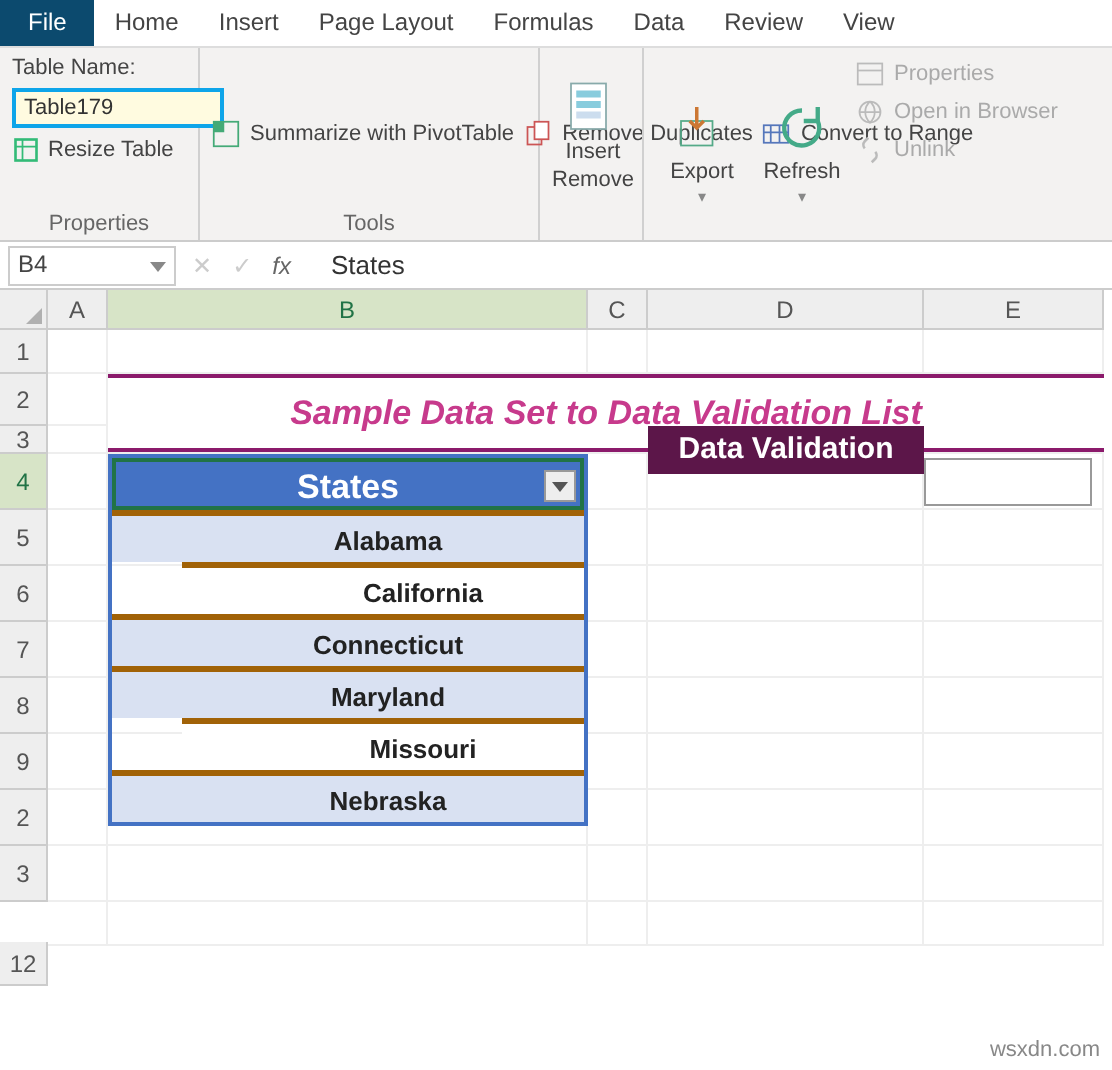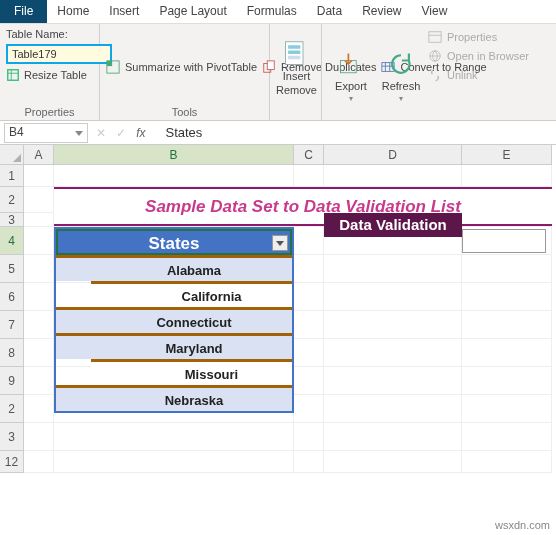--- a/index.html
+++ b/index.html
@@ -218,21 +218,21 @@
       <div class="rowhdr" style="height: 26px; line-height: 26px;">2</div>
       <div class="rowhdr" style="height: 14px; line-height: 14px;">3</div>
       <div class="rowhdr active" style="height: 28px; line-height: 28px;">4</div>
       <div class="rowhdr" style="height: 28px; line-height: 28px;">5</div>
       <div class="rowhdr" style="height: 28px; line-height: 28px;">6</div>
       <div class="rowhdr" style="height: 28px; line-height: 28px;">7</div>
       <div class="rowhdr" style="height: 28px; line-height: 28px;">8</div>
       <div class="rowhdr" style="height: 28px; line-height: 28px;">9</div>
       <div class="rowhdr" style="height: 28px; line-height: 28px;">2</div>
       <div class="rowhdr" style="height: 28px; line-height: 28px;">3</div>
-      <div class="rowhdr" style="height: 22px; line-height: 22px;">12</div>
+      <div class="rowhdr" style="height: 22px; line-height: 22px; margin-top: 20px;">12</div>
     </div>
     <div class="cells">
       <div class="cell" style="left: 0px; top: 0px; width: 30px; height: 22px;"></div>
       <div class="cell" style="left: 30px; top: 0px; width: 240px; height: 22px;"></div>
       <div class="cell" style="left: 270px; top: 0px; width: 30px; height: 22px;"></div>
       <div class="cell" style="left: 300px; top: 0px; width: 138px; height: 22px;"></div>
       <div class="cell" style="left: 438px; top: 0px; width: 90px; height: 22px;"></div>
       <div class="cell" style="left: 0px; top: 22px; width: 30px; height: 26px;"></div>
       <div class="cell" style="left: 30px; top: 22px; width: 240px; height: 26px;"></div>
       <div class="cell" style="left: 270px; top: 22px; width: 30px; height: 26px;"></div>

